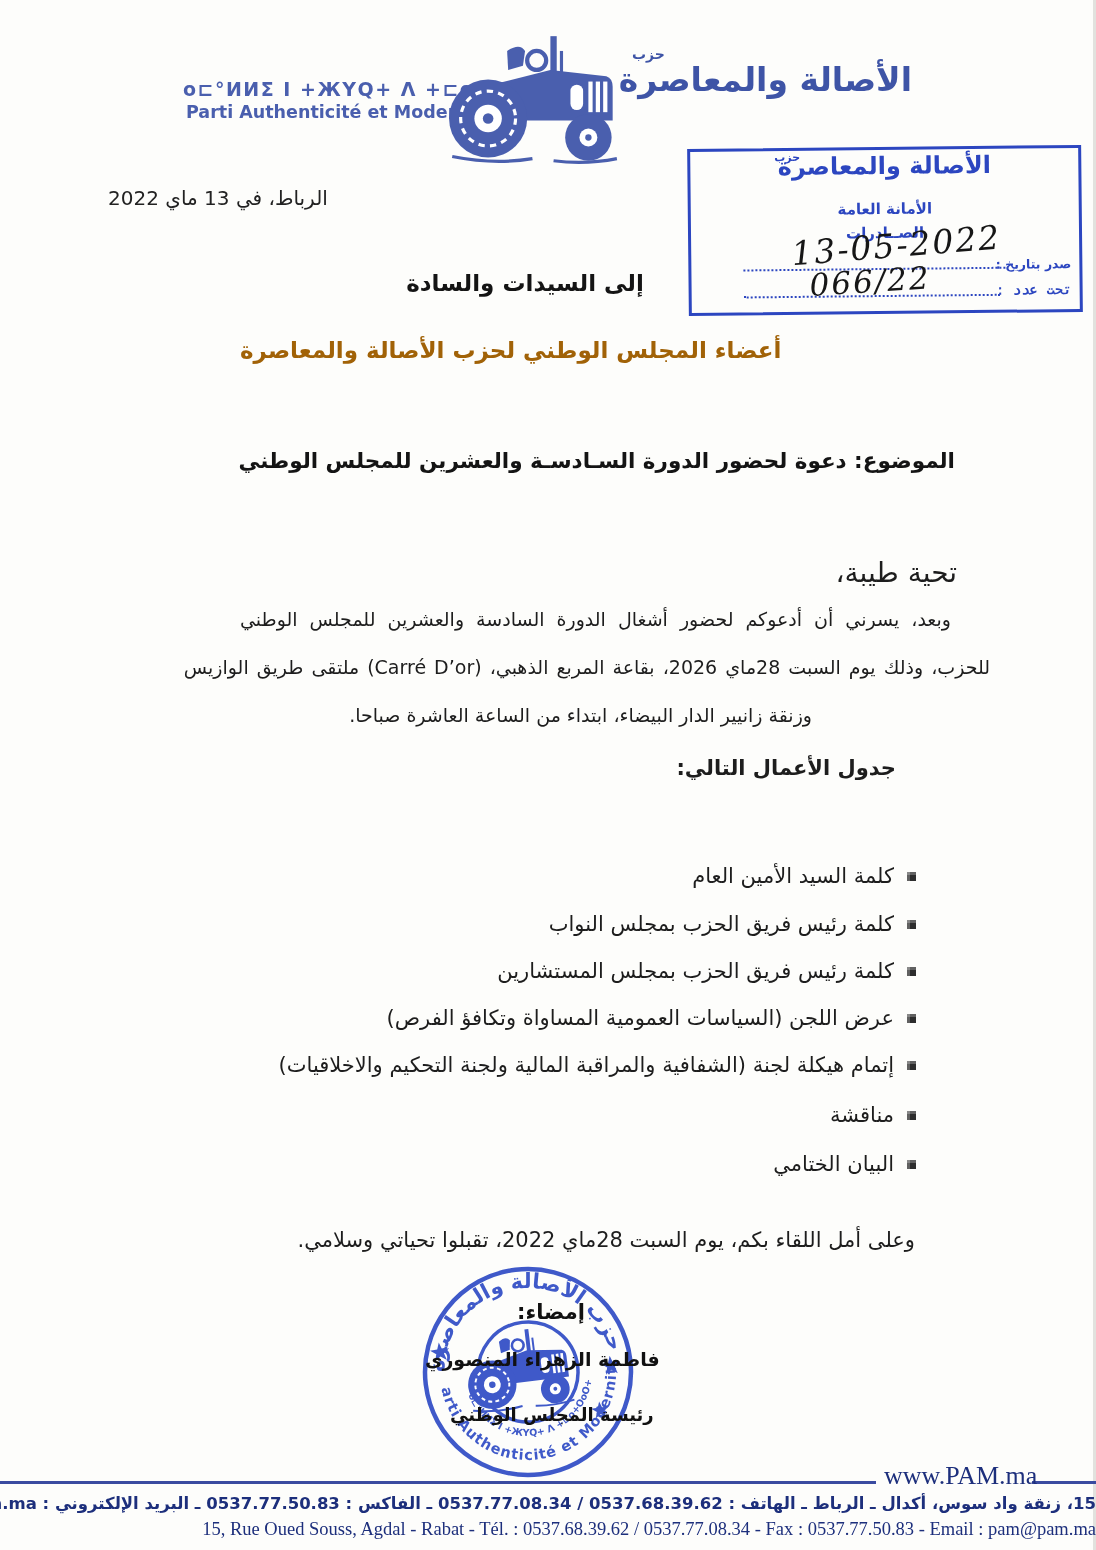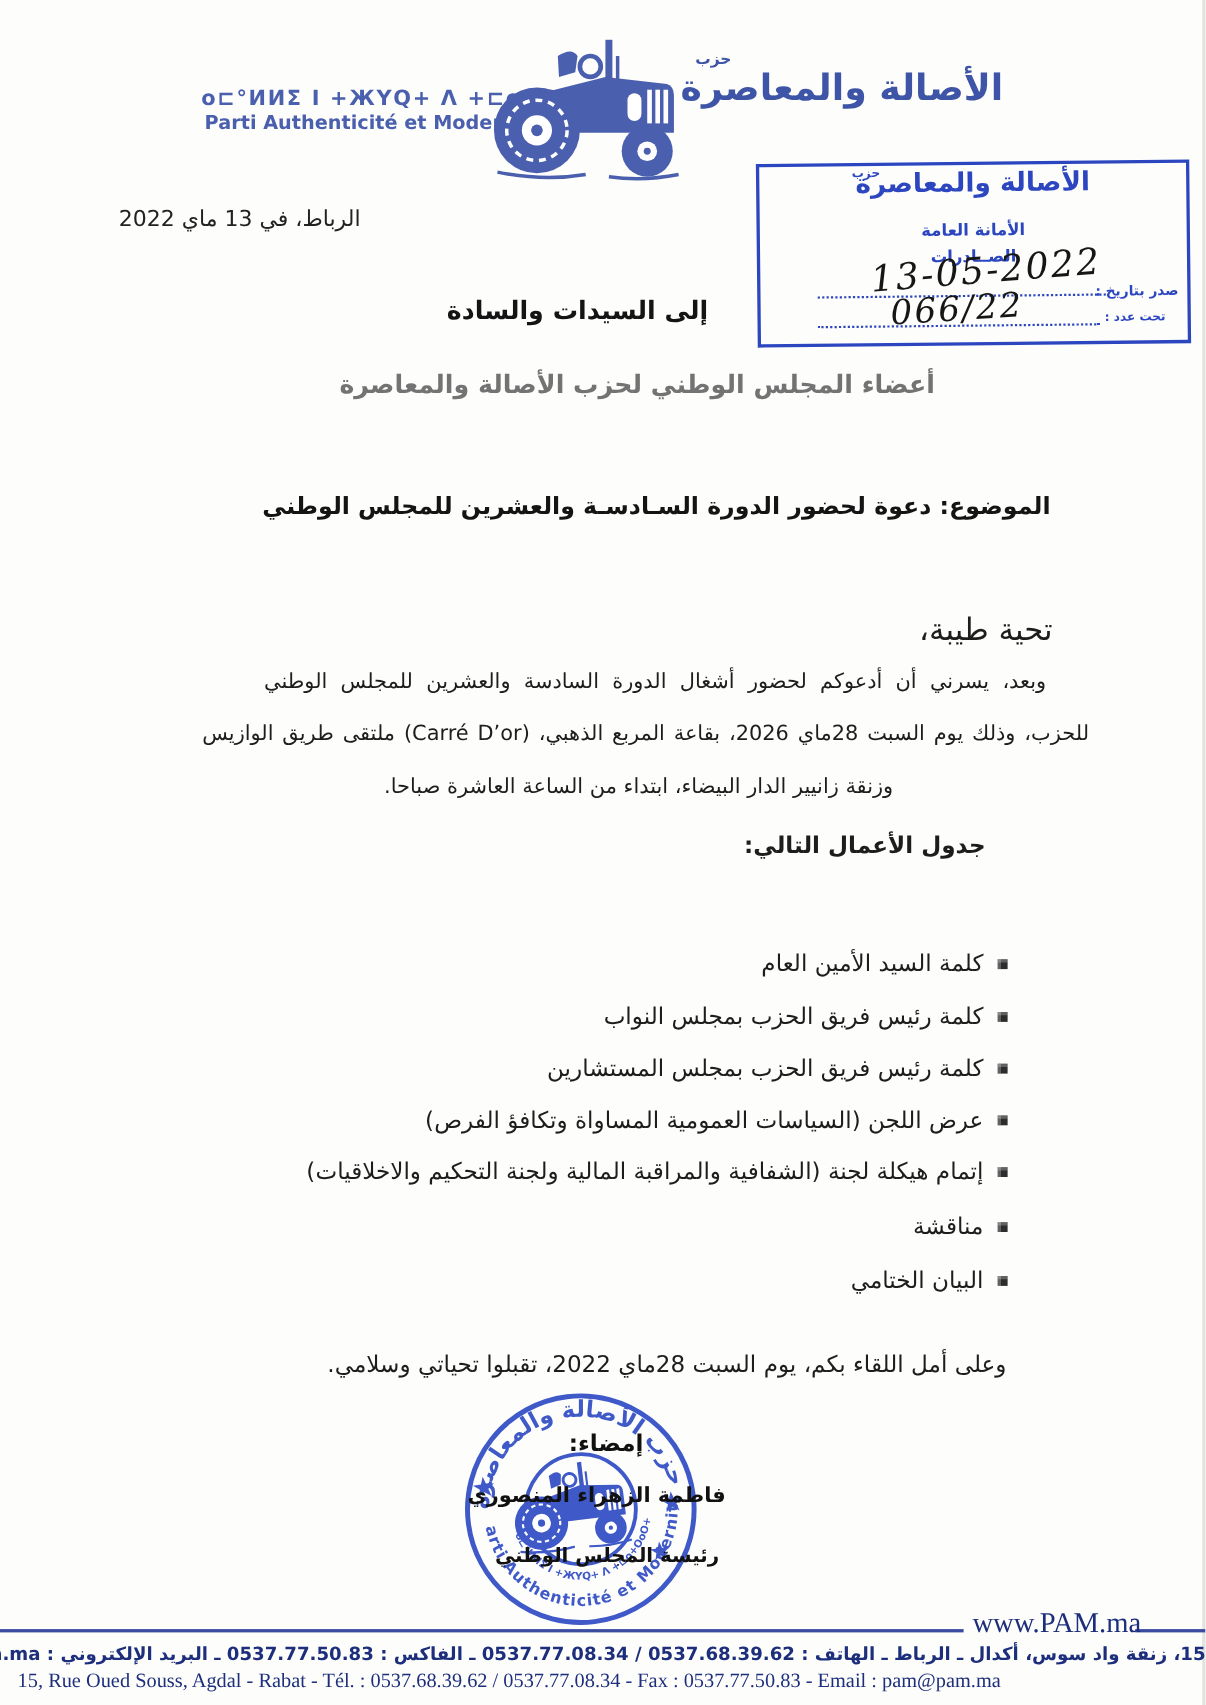--- a/index.html
+++ b/index.html
@@ -24,33 +24,33 @@
   .reg-box { position:absolute; left:688px; top:147px; width:388px; height:161px;
              border:3px solid #2c46c0; transform:rotate(-0.6deg); color:#2c46c0; }
   .reg-callig { position:absolute; top:2px; left:0; right:0; text-align:center;
                 font-size:24px; font-weight:bold; direction:rtl; }
   .reg-callig .hizb { position:absolute; left:84px; top:-2px; font-size:11px; }
   .reg-dept { position:absolute; top:50px; left:0; right:0; text-align:center;
               font-size:15px; font-weight:bold; direction:rtl; }
   .reg-sec  { position:absolute; top:74px; left:0; right:0; text-align:center;
               font-size:15px; font-weight:bold; direction:rtl; }
   .reg-label1 { position:absolute; right:8px; top:108px; font-size:12.5px; font-weight:bold; direction:rtl; }
-  .reg-label2 { position:absolute; right:20px; top:133px; font-size:11px; font-weight:bold; direction:rtl; }
+  .reg-label2 { position:absolute; right:8px; top:133px; font-size:14px; font-weight:bold; direction:rtl;font-family:Liberation Mono, monospace; }
   .reg-dots1 { position:absolute; left:52px; top:102px; width:262px; border-bottom:2px dotted #2c46c0; height:16px; }
   .reg-dots2 { position:absolute; left:52px; top:129px; width:256px; border-bottom:2px dotted #2c46c0; height:16px; }
   .hand { font-family:"DejaVu Serif", serif; font-style:italic; color:#161616; white-space:nowrap; }
   .hand-date { position:absolute; left:100px; top:76px; font-size:33px; letter-spacing:2px; transform:rotate(-4deg); }
   .hand-num  { position:absolute; left:118px; top:113px; font-size:31px; letter-spacing:2px; transform:rotate(-3deg); }
 
   
   .place-date { position:absolute; left:108px; top:186px; font-size:20px; color:#222; direction:rtl; }
   .to-line    { position:absolute; left:320px; top:270px; width:410px; text-align:center;
                 font-size:23px; font-weight:bold; color:#141414; direction:rtl; }
-  .recipients { position:absolute; left:240px; top:337px; width:610px; text-align:right;
-                font-size:23px; font-weight:bold; color:#737373; direction:rtl; }
+  .recipients { position:absolute; left:240px; top:337px; width:610px; text-align:left;
+                font-size:23px; font-weight:bold; color:#a16207; direction:rtl; }
   .subject  { position:absolute; right:141px; top:448px; font-size:21.5px; font-weight:bold;
               color:#141414; direction:rtl; white-space:nowrap;margin-left:40px; }
   .greeting { position:absolute; right:139px; top:556px; font-size:28px; direction:rtl; }
   .bline { position:absolute; font-size:19px; direction:rtl; white-space:nowrap; }
   .bl1 { right:145px; top:608px; word-spacing:6px; }
   .bl2 { right:106px; top:656px; word-spacing:2px; }
   .bl3 { right:284px; top:704px; }
   .agenda-title { position:absolute; right:200px; top:756px; font-size:21px; font-weight:bold; direction:rtl; }
   .agenda-row { position:absolute; right:180px; direction:rtl; display:flex; align-items:center;
                 gap:13px; font-size:21px; white-space:nowrap; }
@@ -66,21 +66,21 @@
   .sig-name  { left:425px; top:1348px; font-size:19px; }
   .sig-title { left:450px; top:1404px; font-size:18px; }
 
   
   .rule-left  { position:absolute; left:0; top:1481px; width:876px; height:2.5px; background:#3a4ba0; }
   .rule-right { position:absolute; left:1032px; top:1481px; width:64px; height:2.5px; background:#3a4ba0; }
   .site { position:absolute; left:884px; top:1461px; font-family:"Liberation Serif", serif;
           font-size:26px; color:#1d2f7c; }
   .addr-ar { position:absolute; left:0; right:0; top:1494px; text-align:center; direction:rtl;
              font-size:16.5px; font-weight:bold; color:#1d2f7c; white-space:nowrap; }
-  .addr-fr { position:absolute; left:0; right:0; top:1519px; text-align:left;
+  .addr-fr { position:absolute; left:0; right:0; top:1519px; text-align:right;
              font-family:"Liberation Serif", serif; font-size:18.5px; color:#1d2f7c; white-space:nowrap;padding-left:16px; }
 </style>
 </head>
 <body>
 
 <svg width="0" height="0" style="position:absolute">
   <defs>
     <symbol id="tractor" viewBox="0 0 180 124">
       <g fill="currentColor">
         <rect x="97" y="2" width="6" height="34"></rect>

